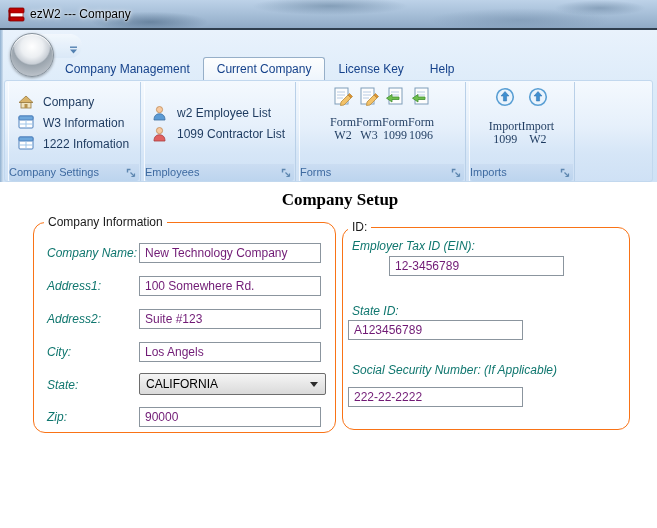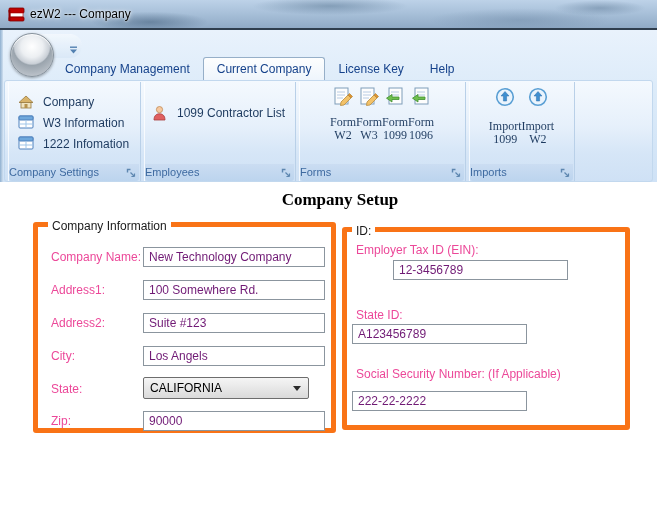--- a/index.html
+++ b/index.html
@@ -101,39 +101,39 @@
   .big-item .bico { margin-bottom:8px; height:22px; display:flex; align-items:center; }
   .g4 .big-item .bico { margin-bottom:12px; }
 
   
   .content { position:absolute; left:0; top:182px; width:657px; height:346px; background:#fff; }
   .heading {
     position:absolute; left:0; top:8px; width:680px; text-align:center;
     font-family:"Liberation Serif", serif; font-weight:bold; font-size:17px; color:#000;
   }
 
-  .groupbox { position:absolute; border:5px solid #f97316; border-radius:3px; }
+  .groupbox { position:absolute; border:1px solid #f97316; border-radius:12px; }
   .gb-company { left:33px; top:40px; width:303px; height:211px; }
   .gb-id      { left:342px; top:45px; width:288px; height:203px; }
   .legend {
     position:absolute; top:-8px; left:10px; background:#fff; padding:0 4px;
     font-size:12px; color:#1a1a1a; white-space:nowrap;
   }
   .gb-id .legend { left:5px; }
 
-  .fld-label { position:absolute; font-size:12px; color:#ec4899; white-space:nowrap; }
+  .fld-label { position:absolute; font-size:12px; color:#0f766e; white-space:nowrap;font-style:italic; }
   .textbox {
     position:absolute; width:182px; height:20px; border:1px solid #8b959e;
     font-family:"Liberation Sans", sans-serif; font-size:12px; padding:1px 5px; color:#701a75;
     background:#fff;
   }
   .gb-id .textbox { width:175px; }
 
   .combo {
-    position:absolute; width:166px; height:22px; border:1px solid #6d6d6d; border-radius:2px;
+    position:absolute; width:187px; height:22px; border:1px solid #6d6d6d; border-radius:2px;
     background:linear-gradient(#f5f5f5, #dadada);
     font-size:12px; color:#000; display:flex; align-items:center; padding-left:6px;
     cursor:pointer;
   }
   .combo-arrow {
     position:absolute; right:7px; top:8px; width:0; height:0;
     border-left:4px solid transparent; border-right:4px solid transparent;
     border-top:5px solid #2b2b2b;
   }
 
@@ -237,20 +237,29 @@
           </span>
         </div>
       </div>
 
       <div class="group g2">
         <div class="small-items">
           <div class="small-item">
             <span class="ico">
               <svg width="15" height="16" viewBox="0 0 14 16">
                 <circle cx="7" cy="4.6" r="3.1" fill="#f6c9a0" stroke="#c08a54" stroke-width="0.8"></circle>
+                <path d="M1.5,15 C1.5,10.5 4,8.8 7,8.8 C10,8.8 12.5,10.5 12.5,15 Z" fill="#5b9bd5" stroke="#3d6fa0" stroke-width="0.8"></path>
+              </svg>
+            </span>
+            <span>w2 Employee List</span>
+          </div>
+          <div class="small-item">
+            <span class="ico">
+              <svg width="15" height="16" viewBox="0 0 14 16">
+                <circle cx="7" cy="4.6" r="3.1" fill="#f6c9a0" stroke="#c08a54" stroke-width="0.8"></circle>
                 <path d="M1.5,15 C1.5,10.5 4,8.8 7,8.8 C10,8.8 12.5,10.5 12.5,15 Z" fill="#e06060" stroke="#a83c3c" stroke-width="0.8"></path>
               </svg>
             </span>
             <span>1099 Contractor List</span>
           </div>
         </div>
         <div class="group-caption">
           <span>Employees</span>
           <span class="launcher">
             <svg width="11" height="11" viewBox="0 0 11 11">

